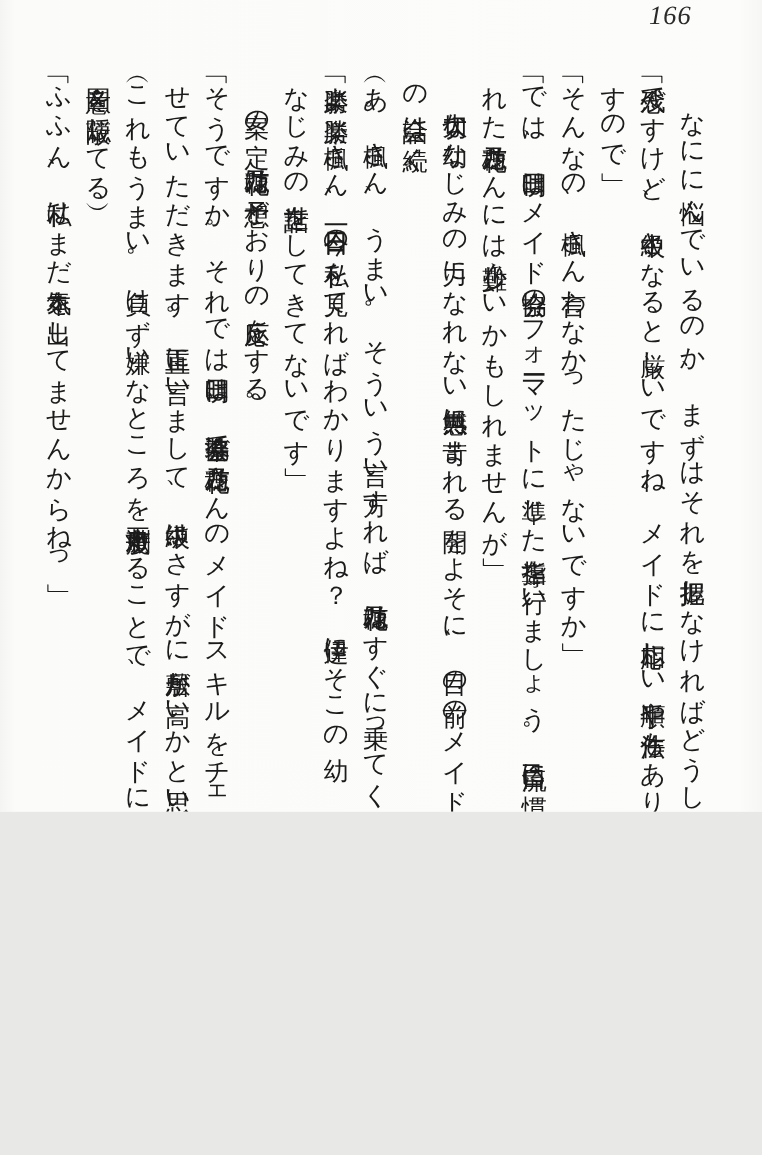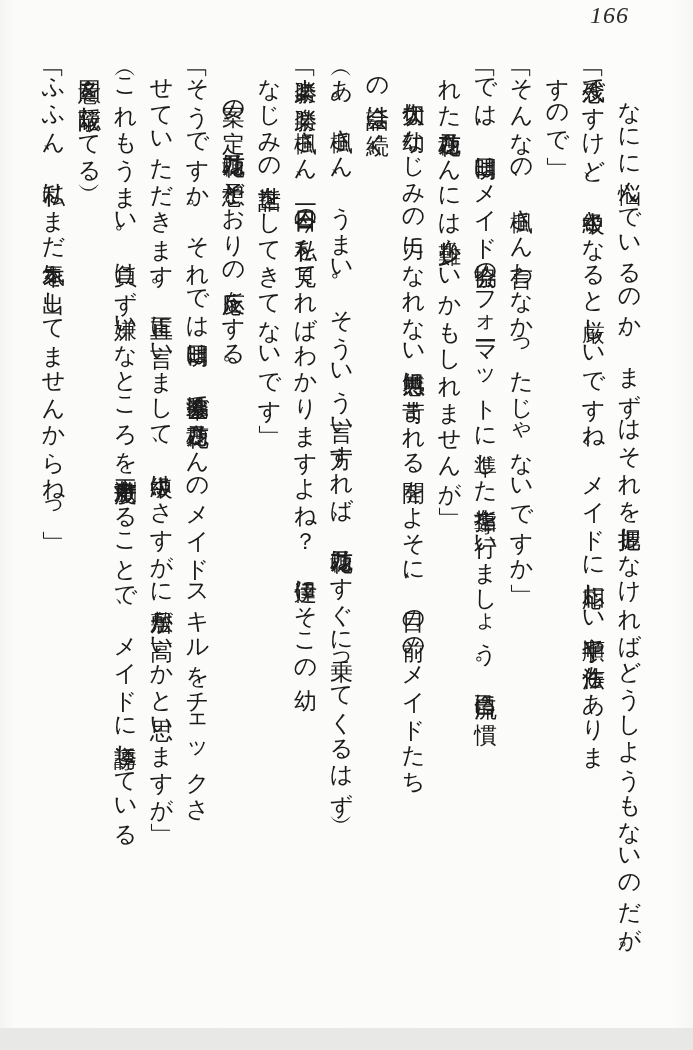--- a/index.html
+++ b/index.html
@@ -3,21 +3,21 @@
 <meta charset="utf-8">
 <style>
   html, body {
     margin: 0;
     padding: 0;
     background: #e8e8e6;
   }
   .page {
     position: relative;
     width: 693px;
-    height: 1028px;
+    height: 738px;
     margin: 0 auto;
     background:
       linear-gradient(90deg, #f4f4f2 0%, #fbfbf9 2%, #fcfcfb 97%, #f6f6f4 100%),
       #fcfcfb;
     overflow: hidden;
     font-family: "Liberation Serif", "DejaVu Serif", serif;
     color: #1b1b1b;
   }
   .page-number {
     position: absolute;

